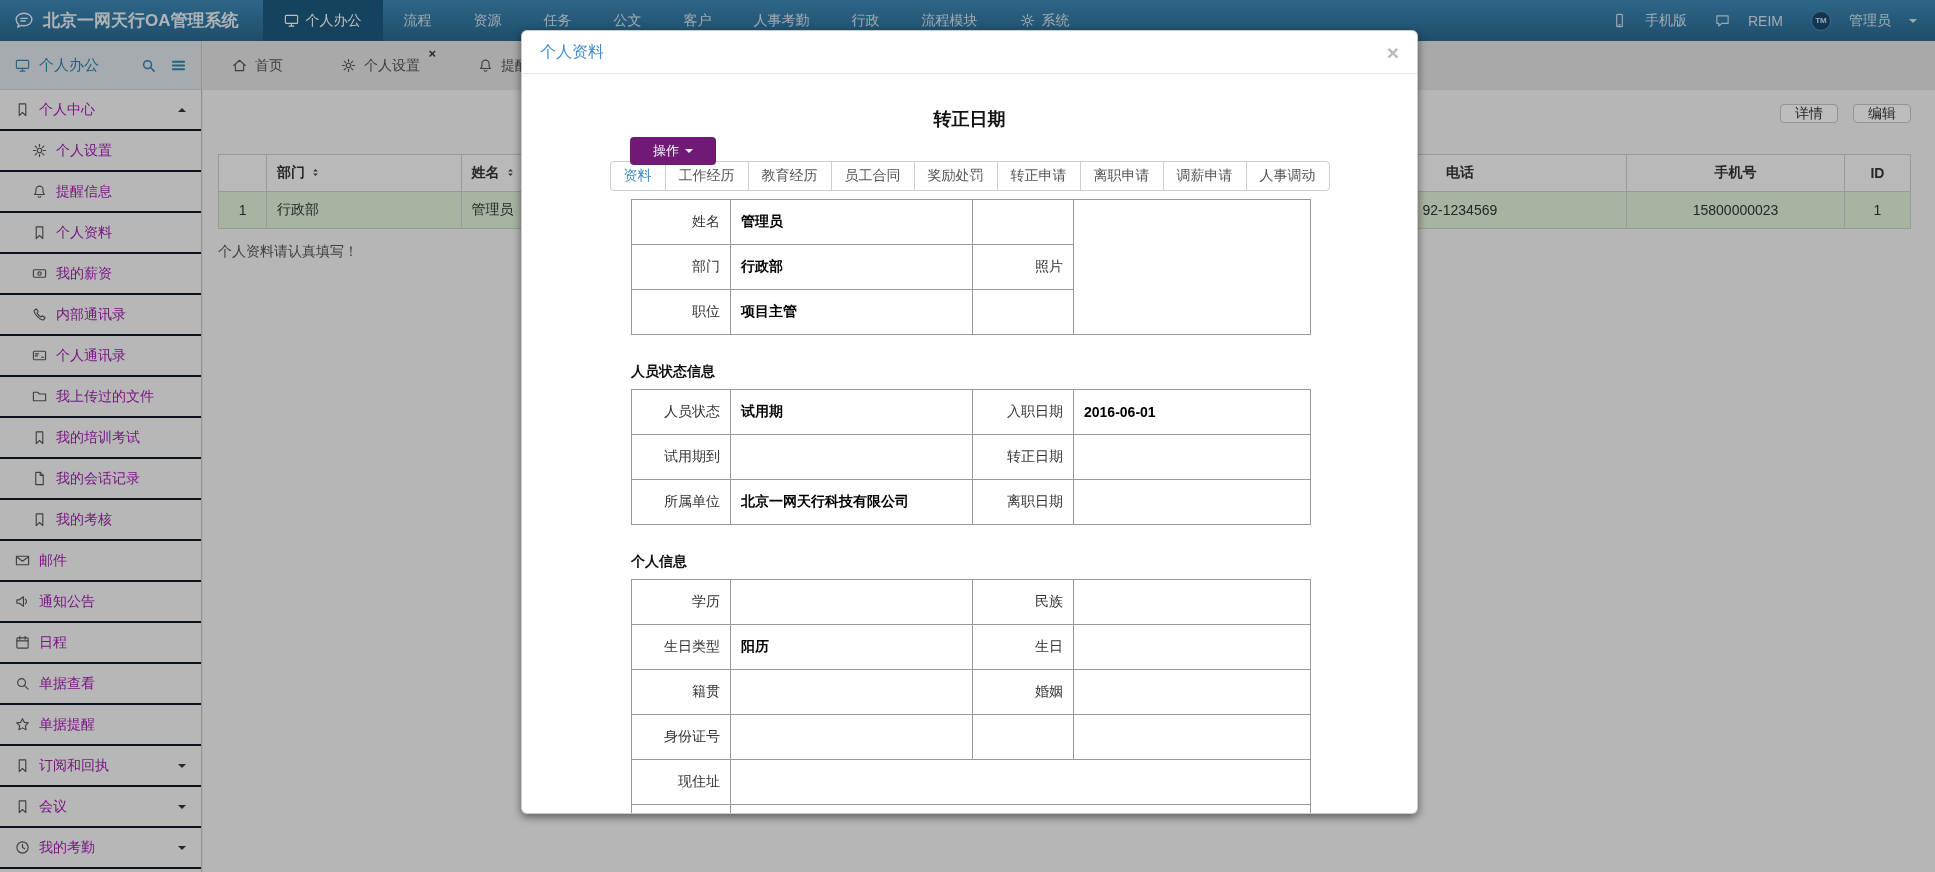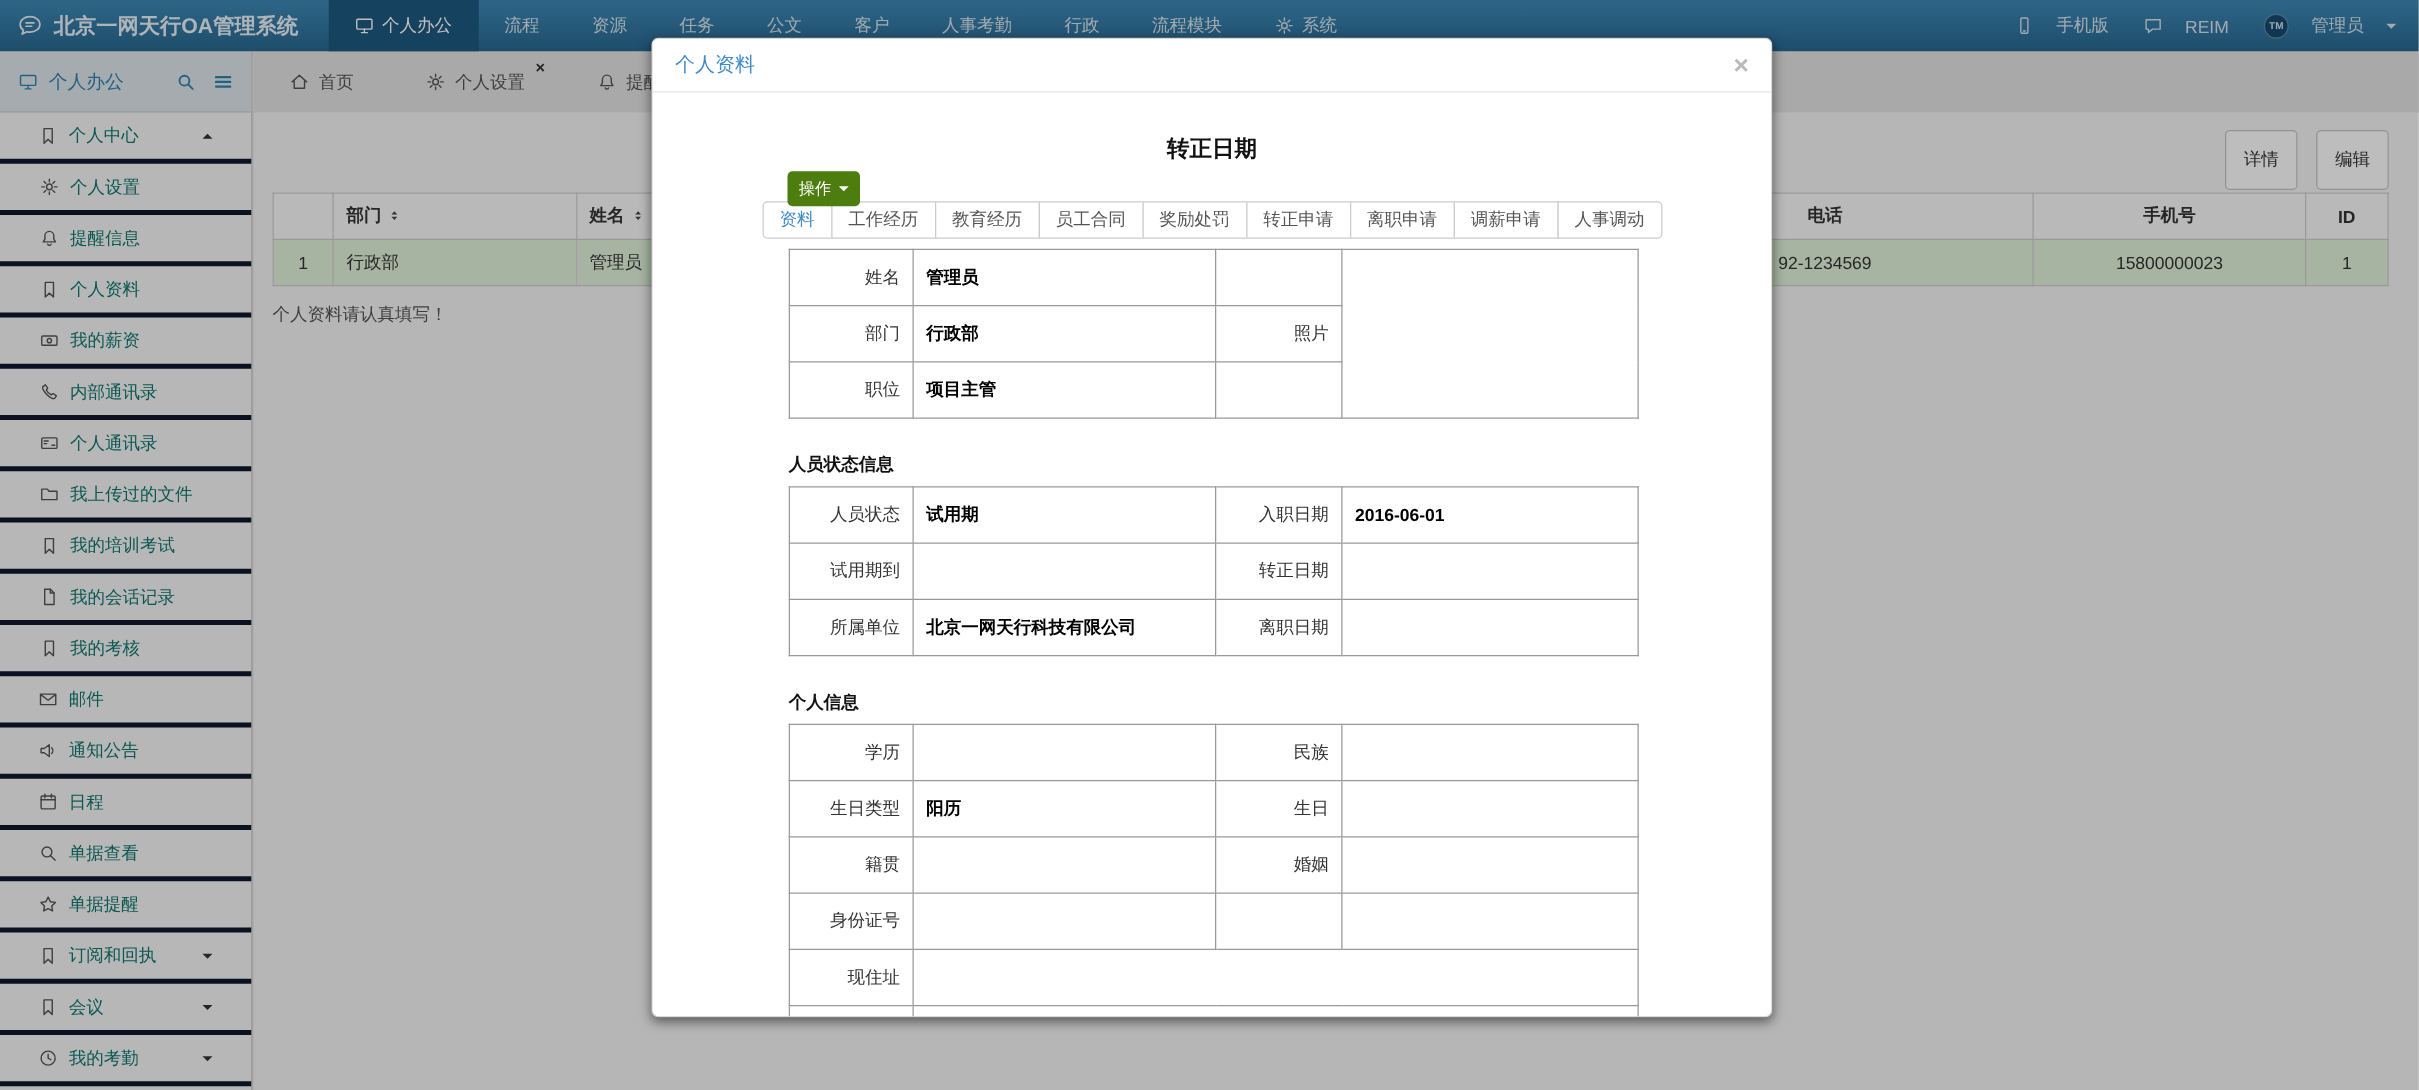--- a/index.html
+++ b/index.html
@@ -20,50 +20,50 @@
   .nr {display:flex;align-items:center;gap:18px;cursor:pointer;}
   .avatar {width:20px;height:20px;border-radius:50%;background:#17486e;border:1px solid #5d8cab;color:#cfe2f0;font-size:8px;display:flex;align-items:center;justify-content:center;font-weight:bold;}
   .cdn {width:0;height:0;border-left:4px solid transparent;border-right:4px solid transparent;border-top:4px solid currentColor;display:inline-block;}
   .cup {width:0;height:0;border-left:4px solid transparent;border-right:4px solid transparent;border-bottom:4px solid currentColor;display:inline-block;}
 
   
   .sidebar {position:absolute;top:41px;left:0;width:202px;bottom:0;background:#f5f5f5;border-right:1px solid #c2c2c2;z-index:5;}
   .side-head {height:49px;background:#dce4e9;display:flex;align-items:center;padding:0 15px;color:#2f84ad;border-bottom:1px solid #c9d2d8;}
   .side-head .t {font-size:15px;margin-left:9px;}
   .sh-icons {margin-left:auto;display:flex;align-items:center;gap:15px;}
-  .sitem {height:41px;display:flex;align-items:center;padding:0 31px;border-bottom:4px solid #0f172a;font-size:14px;color:#0f766e;cursor:pointer;}
+  .sitem {height:41px;display:flex;align-items:center;padding:0 15px;border-bottom:2px solid #0f172a;font-size:14px;color:#a21caf;cursor:pointer;}
   .sitem .ic {color:#555;margin-right:9px;}
   .sitem.sub {padding-left:32px;}
   .sitem .caret {margin-left:auto;color:#333;}
 
   
   .content {position:absolute;left:203px;top:41px;right:0;bottom:0;background:#e2e2e2;}
   .tabbar {height:49px;display:flex;align-items:center;padding-left:29px;color:#555;font-size:14px;}
   .wtab {display:flex;align-items:center;gap:8px;margin-right:58px;position:relative;cursor:pointer;}
   .wtab .x {position:absolute;top:-10px;right:-16px;font-size:13px;font-weight:bold;color:#333;line-height:1;}
   .panel {position:absolute;top:49px;left:0;right:0;bottom:0;background:#f3f3f3;padding:14px 24px 0 15px;}
   .actions {display:flex;justify-content:flex-end;gap:15px;height:35px;margin-bottom:15px;}
-  .btn {background:#fdfdfd;border:1px solid #c4c4c4;border-radius:4px;padding:0 14px;font-size:14px;color:#333;height:48px;cursor:pointer;}
+  .btn {background:#fdfdfd;border:1px solid #c4c4c4;border-radius:4px;padding:0 14px;font-size:14px;color:#333;height:19px;cursor:pointer;}
   table.grid {border-collapse:collapse;width:100%;table-layout:fixed;font-size:14px;color:#333;background:#fff;}
   .grid th,.grid td {border:1px solid #ccc;height:37px;padding:0 10px;overflow:hidden;white-space:nowrap;}
   .grid th {background:#f7f7f7;font-weight:bold;}
   .grid .l {text-align:left;}
   .grid .c {text-align:center;}
   .grid tr.sel td {background:#dff0d8;}
   .sort {width:11px;height:13px;margin-left:5px;vertical-align:-2px;fill:#444;stroke:none;display:inline-block;}
   .note {margin-top:14px;font-size:14px;color:#555;}
 
   
   .overlay {position:absolute;inset:0;background:rgba(0,0,0,.25);z-index:40;}
   .modal {position:absolute;left:521px;top:30px;width:897px;height:784px;background:#fff;border:1px solid rgba(0,0,0,.2);border-radius:6px;box-shadow:0 3px 9px rgba(0,0,0,.5);z-index:50;overflow:hidden;}
   .modal-head {height:43px;border-bottom:1px solid #e5e5e5;display:flex;align-items:center;padding:0 18px;}
   .modal-title {color:#428bca;font-size:16px;}
   .modal-close {margin-left:auto;color:#b9b9b9;font-size:21px;font-weight:bold;line-height:1;cursor:pointer;background:none;border:none;}
   .modal-body {position:relative;padding:0 109px;}
-  .op-btn {position:absolute;left:108px;top:30px;background:#4d7c0f;color:#fff;border:none;border-radius:4px;font-size:13px;padding:5px 9px;display:flex;align-items:center;gap:6px;cursor:pointer;}
+  .op-btn {position:absolute;left:108px;top:30px;background:#701a75;color:#fff;border:none;border-radius:4px;font-size:13px;padding:5px 23px;display:flex;align-items:center;gap:6px;cursor:pointer;}
   .op-btn .cdn {border-top-color:#fff;}
   .form-title {text-align:center;margin-top:33px;font-size:18px;font-weight:bold;color:#111;}
   .ftabs {display:flex;margin-top:30px;font-size:14px;justify-content:center;}
   .ftab {border:1px solid #ccc;padding:5px 13px;margin-left:-1px;color:#555;background:#fff;cursor:pointer;white-space:nowrap;}
   .ftab:first-child {margin-left:0;border-radius:4px 0 0 4px;}
   .ftab:last-child {border-radius:0 4px 4px 0;}
   .ftab.active {color:#428bca;}
   table.form {border-collapse:collapse;width:679px;table-layout:fixed;font-size:14px;margin-top:8px;}
   .form td {border:1px solid #999;height:45px;padding:0 10px;overflow:hidden;white-space:nowrap;}
   .form .lab {text-align:right;color:#333;}

